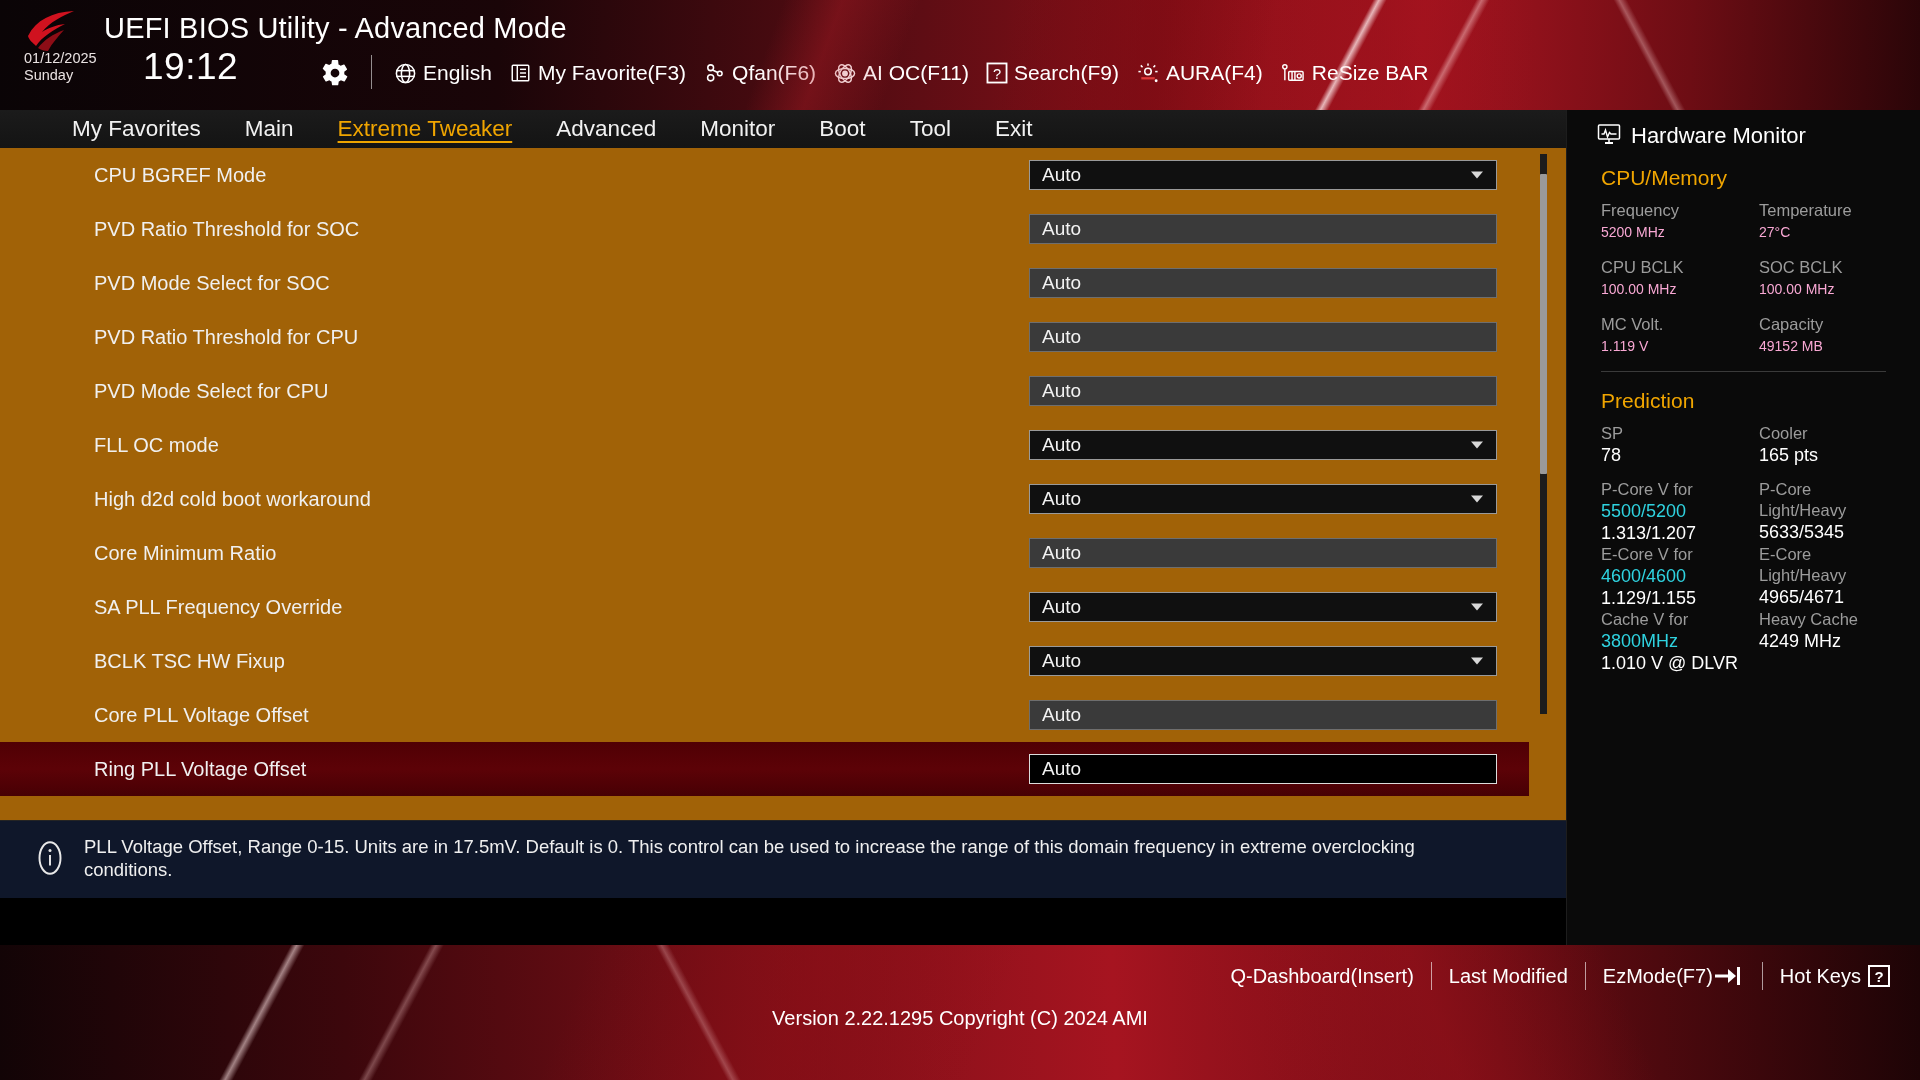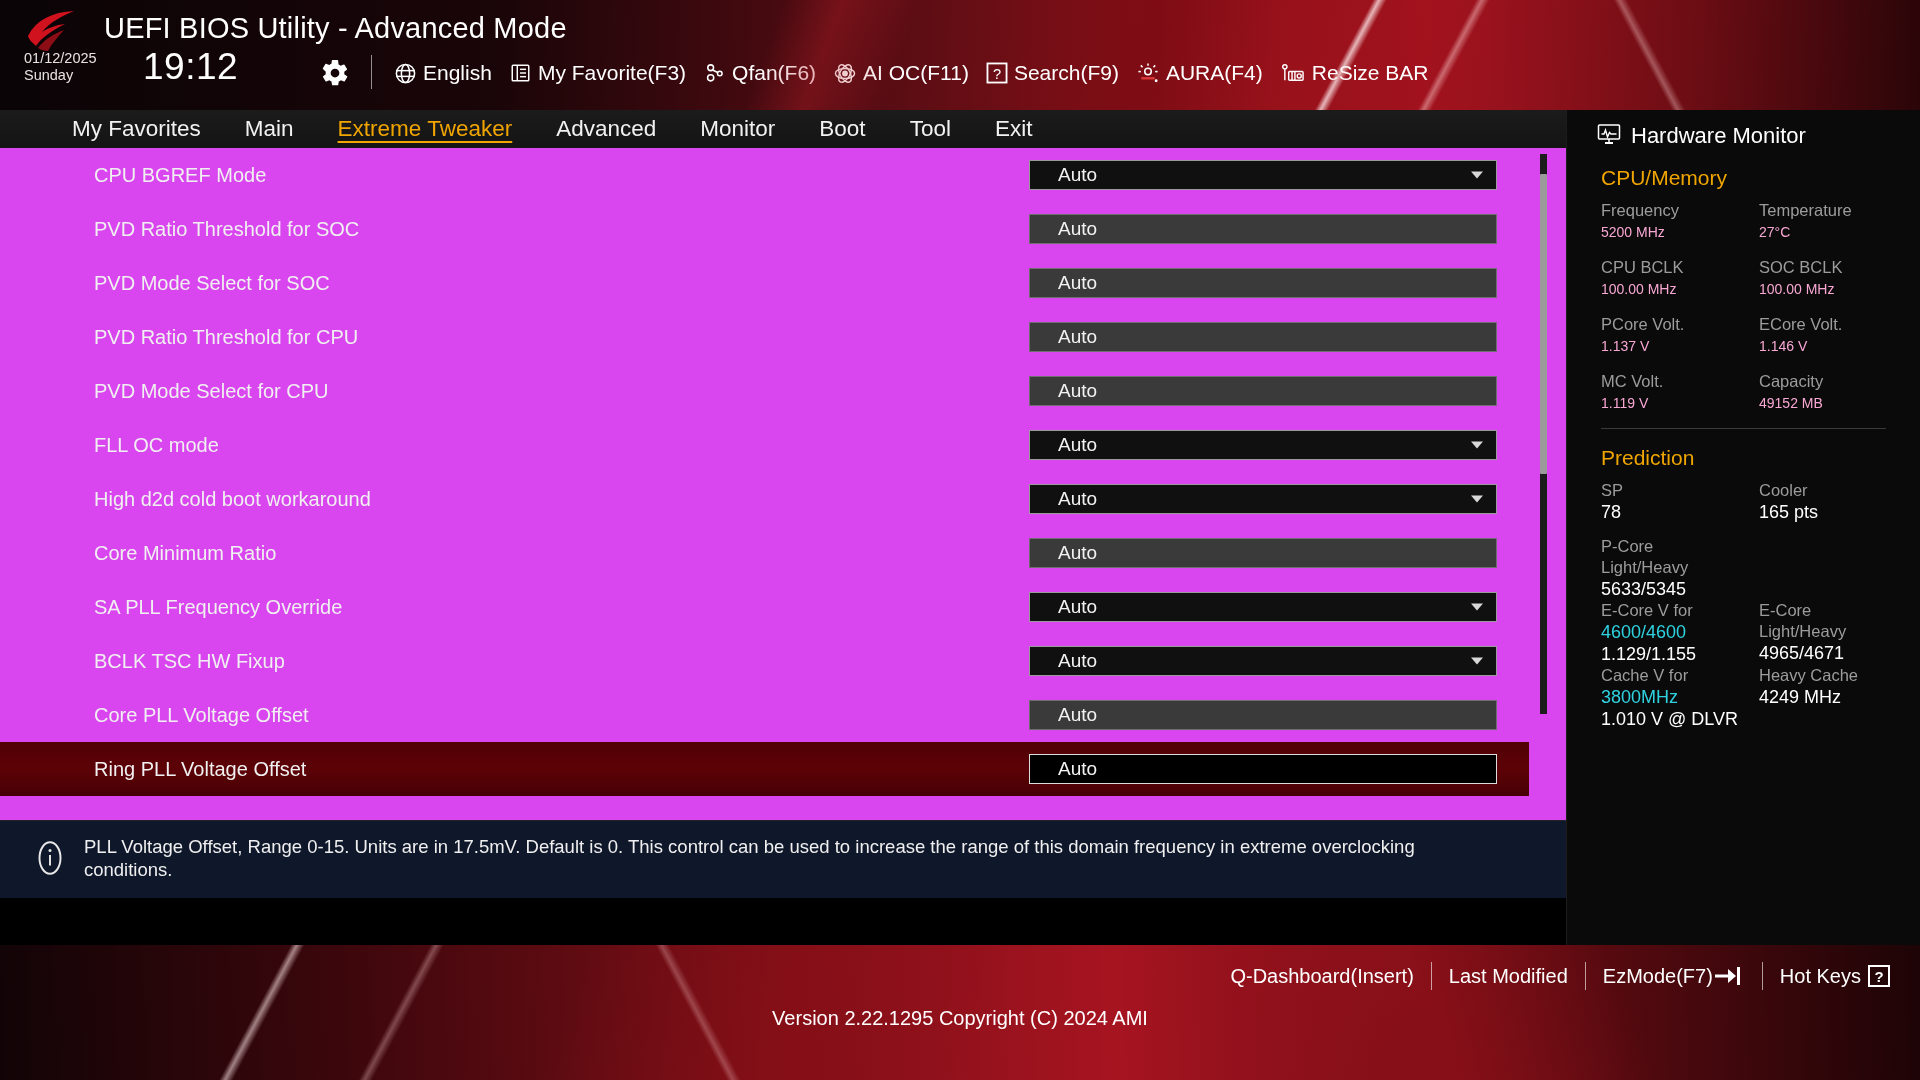--- a/index.html
+++ b/index.html
@@ -55,35 +55,35 @@
     position: absolute; left: 0; top: 110px; width: 1566px; height: 38px;
     background: linear-gradient(180deg,#1b1b1b 0%, #141414 100%);
     display: flex; align-items: center; padding-left: 72px;
   }
   .nav-tab { font-size: 22.5px; color: #f2f2f2; margin-right: 44px; cursor: pointer; white-space: nowrap; }
   .nav-tab.active { color: #f0a500; text-decoration: underline; text-underline-offset: 5px; text-decoration-thickness: 2px; }
 
   
   .main {
     position: absolute; left: 0; top: 148px; width: 1566px; height: 676px;
-    background: #d946ef;
+    background: #a16207;
   }
   .rows { position: absolute; left: 0; top: 0; width: 1529px; }
   .row {
     position: relative; display: flex; align-items: center;
     height: 54px; padding-left: 94px;
   }
   .row.selected { background: linear-gradient(180deg,#500004 0%, #5c0207 50%, #470004 100%); }
   .row-label { font-size: 20px; color: #f0f0f0; flex: 0 0 auto; }
 
   .field { position: absolute; left: 1029px; width: 468px; height: 30px; }
   .field .box {
     width: 100%; height: 100%;
     display: flex; align-items: center;
-    padding-left: 28px;
+    padding-left: 12px;
     font-size: 19px; color: #f2f2f2;
   }
   
   .box.plain { background: #3a3a3a; border: 1px solid #6e6e6e; }
   
   .box.dropdown { background: #101010; border: 1px solid #9a9a9a; }
   
   .box.editing { background: #000; border: 1px solid #dcdcdc; }
   .caret {
     position: absolute; right: 14px; top: 50%; transform: translateY(-50%);
@@ -431,30 +431,20 @@
           <div class="hw-k">CPU BCLK</div>
           <div class="hw-v">100.00 MHz</div>
         </div>
         <div class="hw-cell">
           <div class="hw-k">SOC BCLK</div>
           <div class="hw-v">100.00 MHz</div>
         </div>
       </div>
       <div class="hw-pair">
         <div class="hw-cell">
-          <div class="hw-k">PCore Volt.</div>
-          <div class="hw-v">1.137 V</div>
-        </div>
-        <div class="hw-cell">
-          <div class="hw-k">ECore Volt.</div>
-          <div class="hw-v">1.146 V</div>
-        </div>
-      </div>
-      <div class="hw-pair">
-        <div class="hw-cell">
           <div class="hw-k">MC Volt.</div>
           <div class="hw-v">1.119 V</div>
         </div>
         <div class="hw-cell">
           <div class="hw-k">Capacity</div>
           <div class="hw-v">49152 MB</div>
         </div>
       </div>
     </div>
 
@@ -468,20 +458,25 @@
           <div class="pk">SP</div>
           <div class="pv">78</div>
         </div>
         <div class="pred-col">
           <div class="pk">Cooler</div>
           <div class="pv">165 pts</div>
         </div>
       </div>
 
       <div class="pred-row">
+        <div class="pred-col">
+          <div class="pk">P-Core V for</div>
+          <div class="pc">5500/5200</div>
+          <div class="pv">1.313/1.207</div>
+        </div>
         <div class="pred-col">
           <div class="pk">P-Core</div>
           <div class="pk">Light/Heavy</div>
           <div class="pv">5633/5345</div>
         </div>
       </div>
 
       <div class="pred-row">
         <div class="pred-col">
           <div class="pk">E-Core V for</div>

